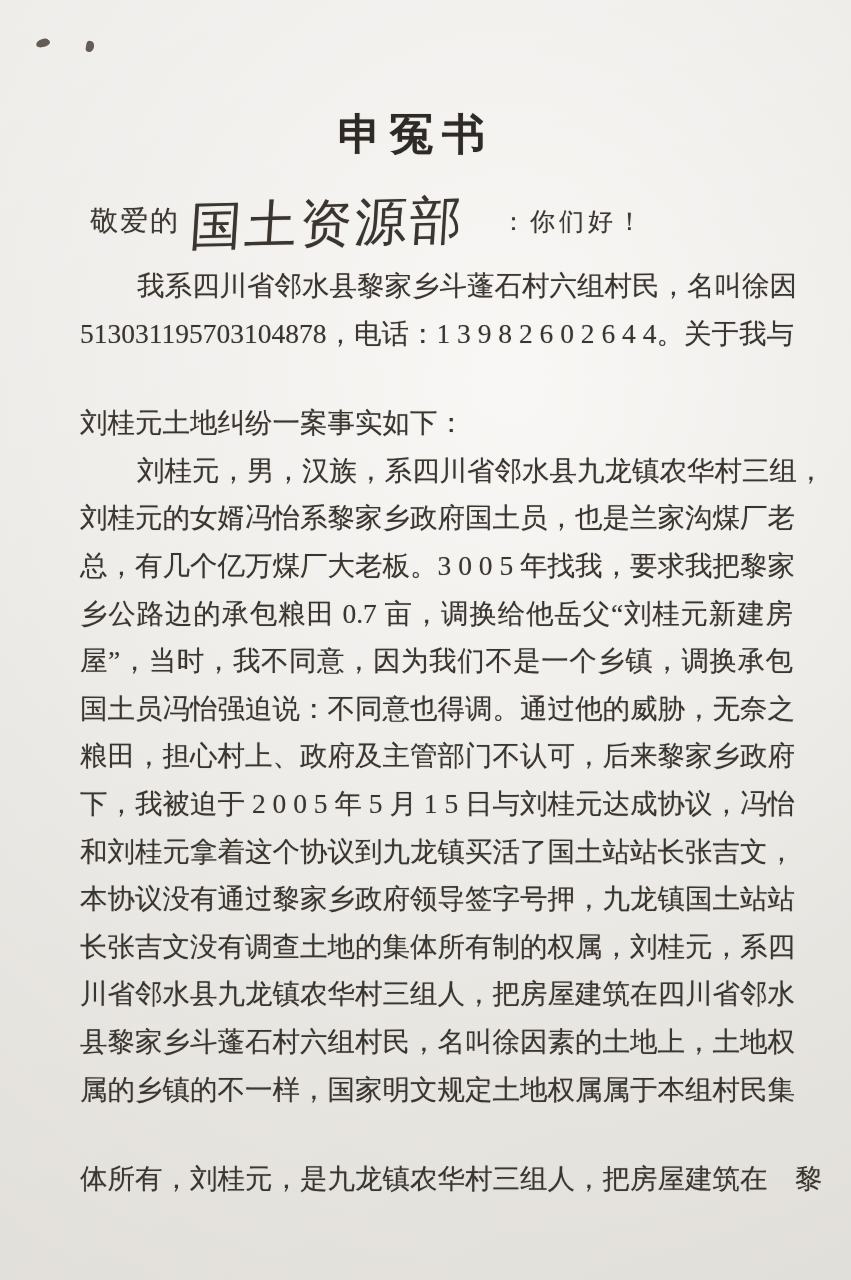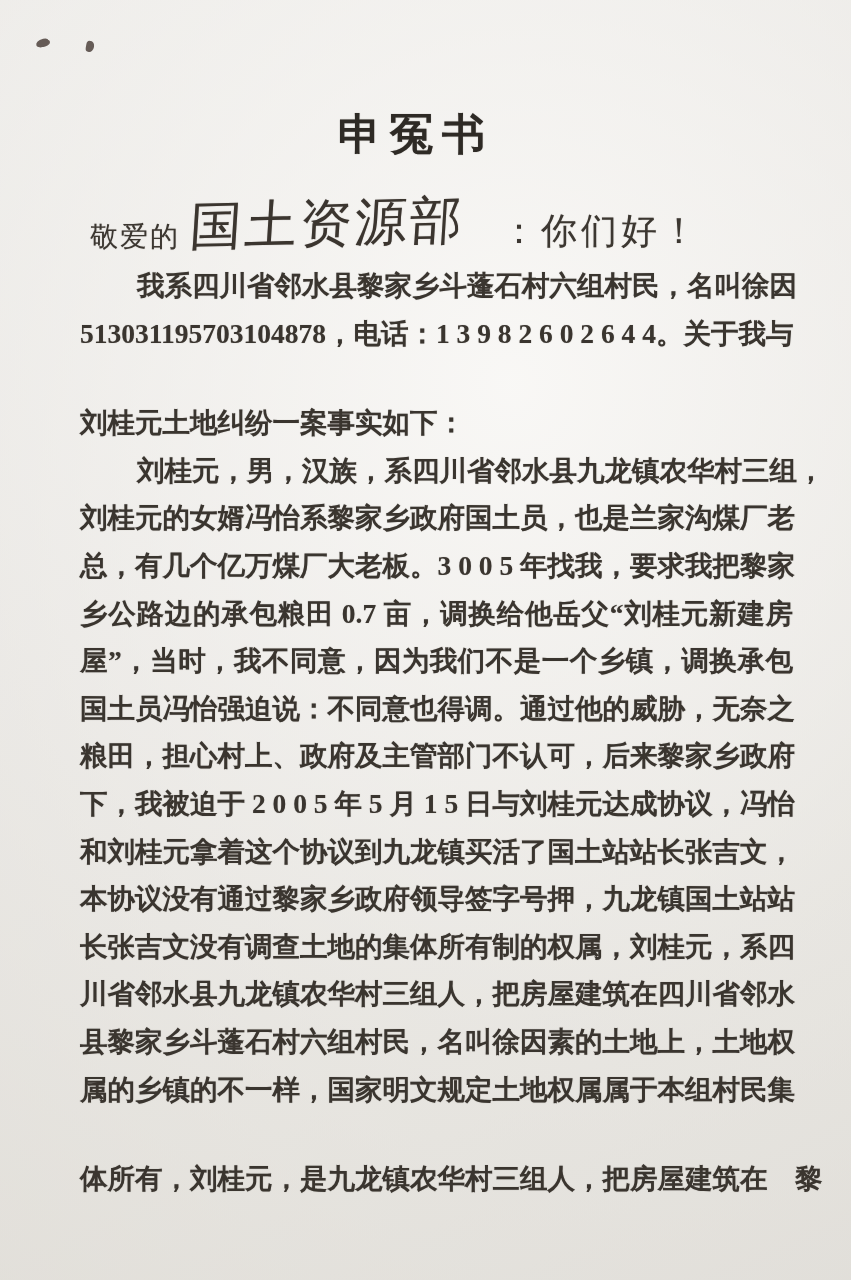--- a/index.html
+++ b/index.html
@@ -21,39 +21,38 @@
 
   .title {
     position:absolute; top:106px; left:0; width:100%;
     margin:0; text-align:center;
     font-size:43px; font-weight:700; letter-spacing:9px; text-indent:9px;
     color:#2e2a25;
     transform:translateX(-14px);
     text-shadow:0 0 1px rgba(46,42,37,.45);
   }
 
-  .salutation { position:absolute; left:90px; top:186px; display:flex; align-items:flex-end; white-space:nowrap; }
+  .salutation { position:absolute; left:90px; top:186px; display:flex; align-items:center; white-space:nowrap; }
   .sal-prefix { font-size:28px; letter-spacing:2px; color:#3c3731; text-shadow:0 0 1px rgba(60,55,49,.35); }
   .sal-recipient {
     font-size:52px; margin-left:10px; letter-spacing:3px;
     color:#3b352f; font-weight:500;
     transform:rotate(-1.4deg) skewX(-5deg) translateY(3px);
     text-shadow:0 0 1px rgba(59,53,47,.4);
   }
-  .sal-greeting { font-size:36px; margin-left:36px; letter-spacing:4px; color:#3c3731; text-shadow:0 0 1px rgba(60,55,49,.35); }
+  .sal-greeting { font-size:25px; margin-left:36px; letter-spacing:4px; color:#3c3731; text-shadow:0 0 1px rgba(60,55,49,.35); }
 
   .body-text { position:absolute; left:80px; top:262px; width:713px; }
   .body-line {
     height:47.6px; line-height:47.6px;
     font-size:27.5px;
     white-space:nowrap;
     text-align:justify; text-align-last:justify;
     color:#3a352f;
     text-shadow:0 0 1px rgba(58,53,47,.38);
-    font-weight:bold;
   }
   .body-line.indent { padding-left:57px; }
   .body-line.no-justify { text-align-last:left;margin-top:42px; }
 </style>
 </head>
 <body>
 
 <div class="page">
 
   <div class="smudge s1"></div>

